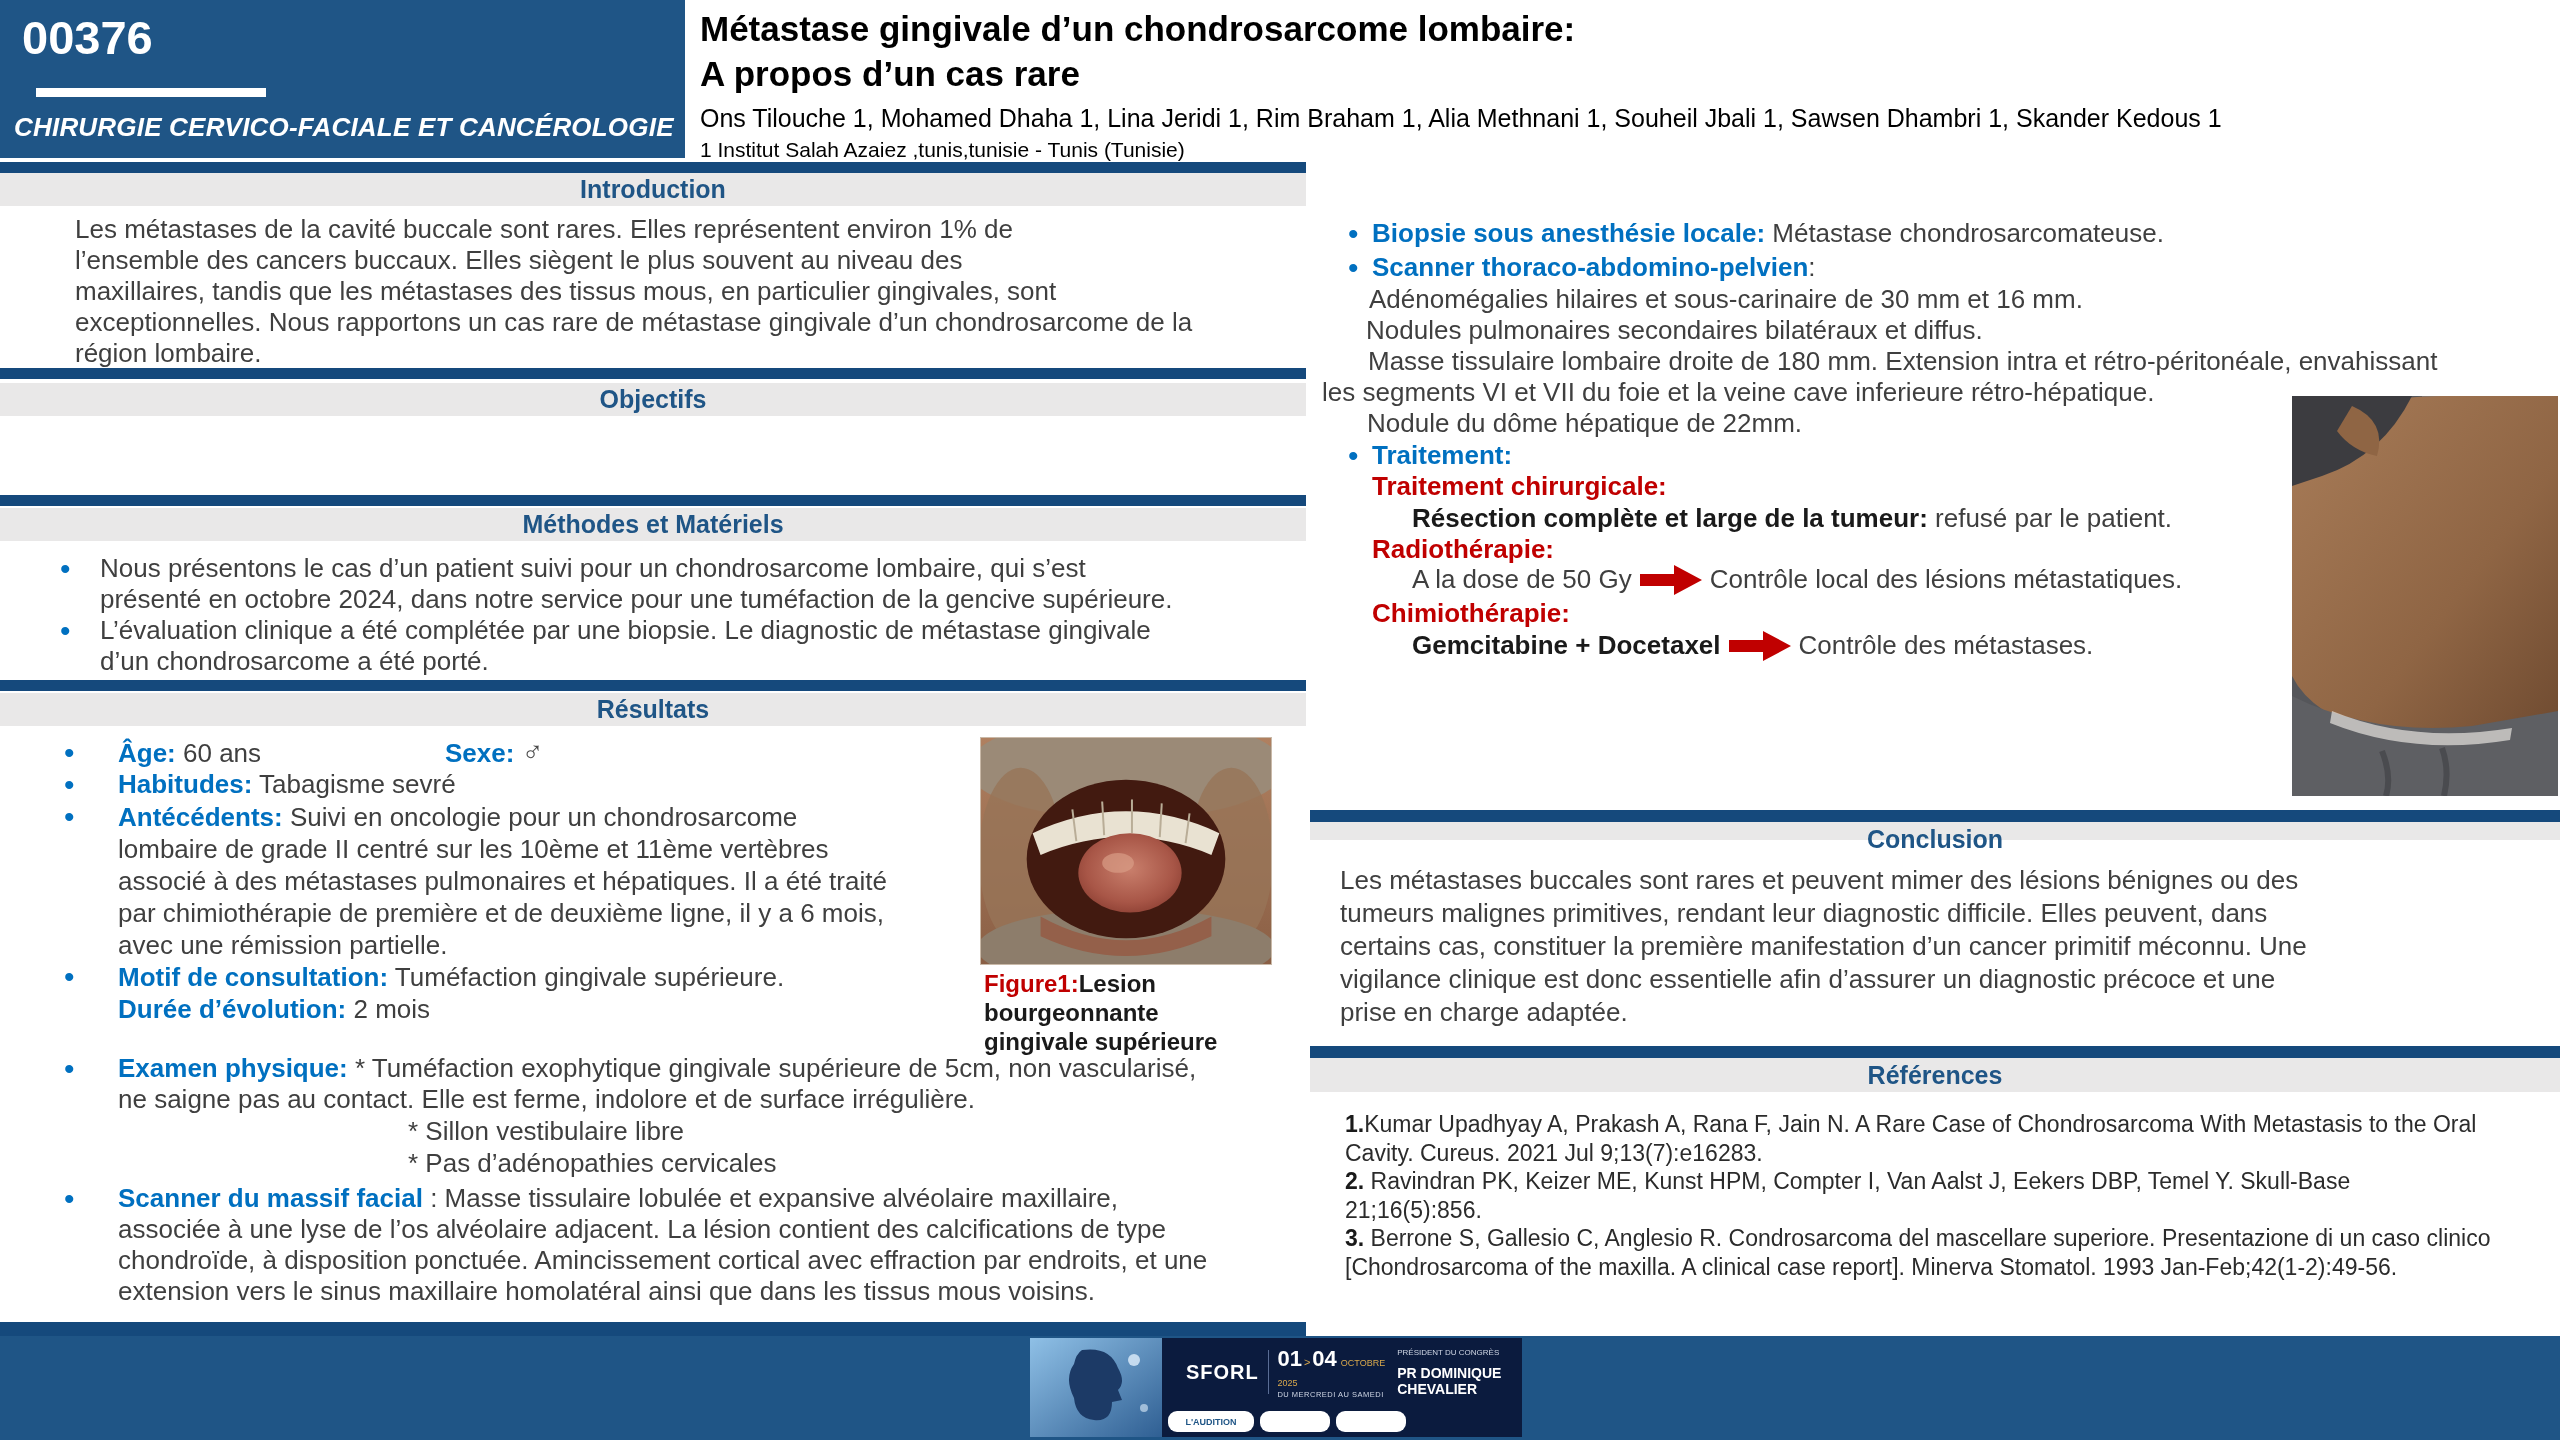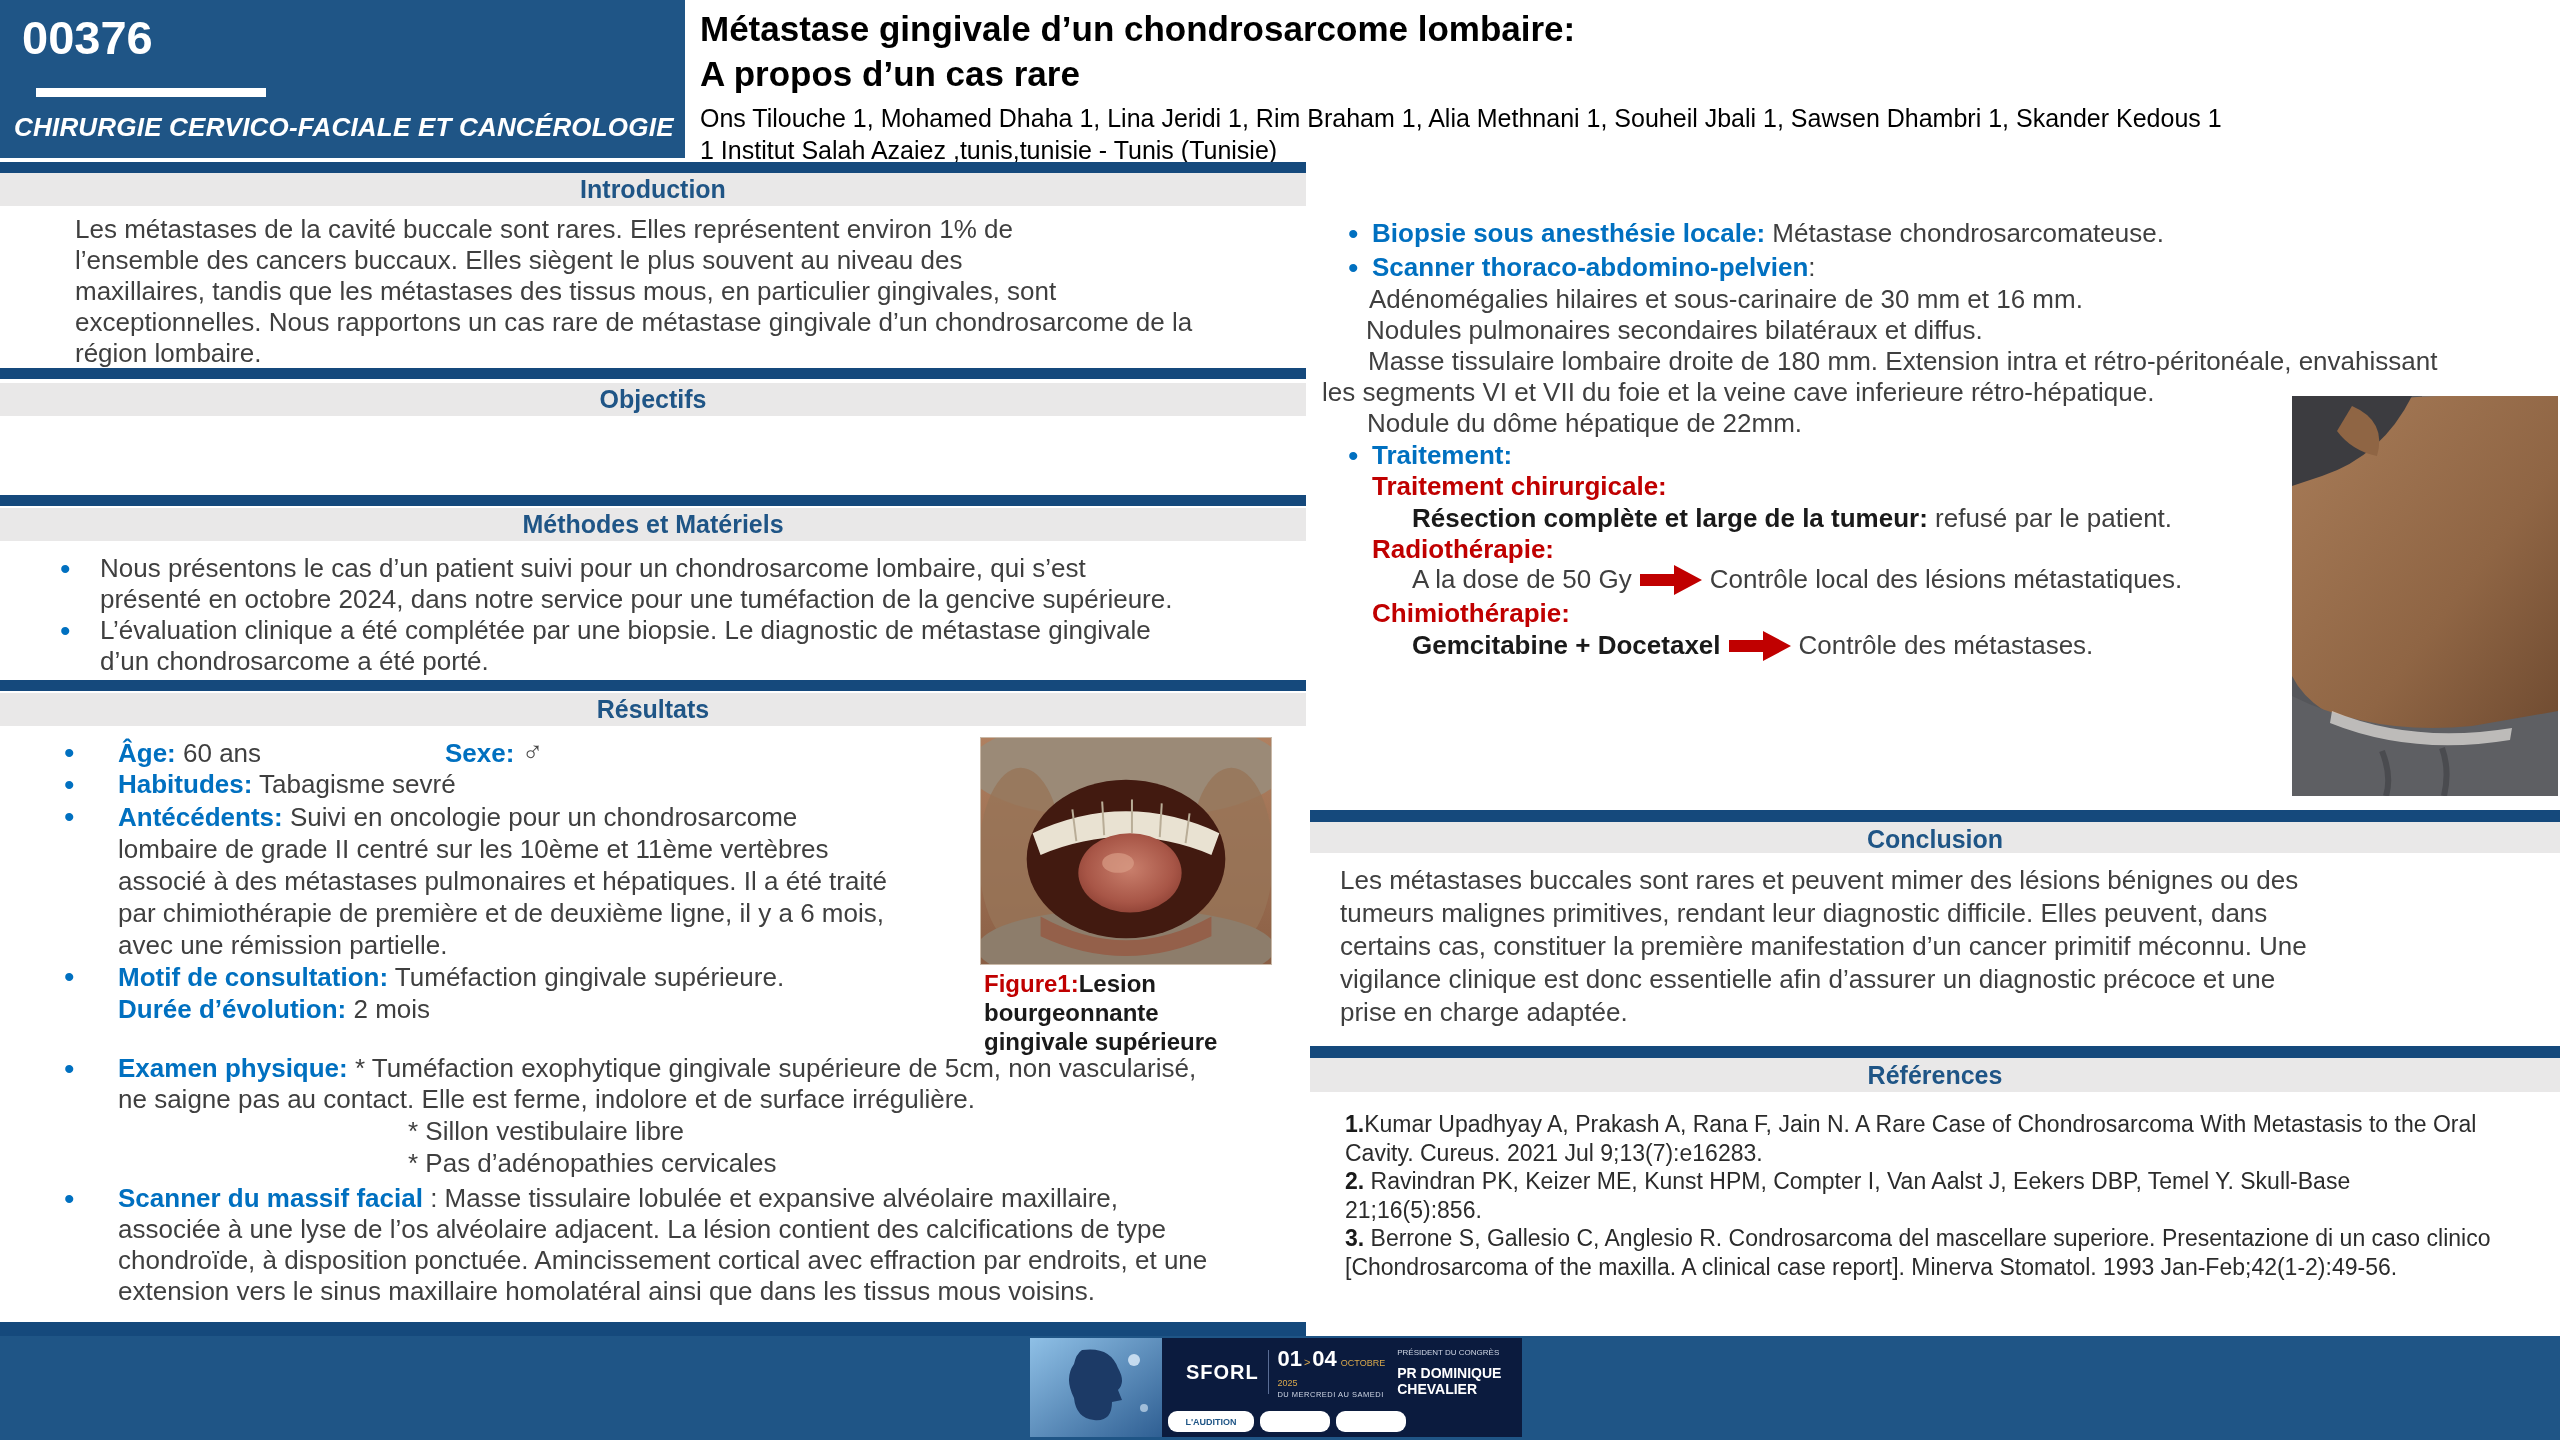--- a/index.html
+++ b/index.html
@@ -8,21 +8,21 @@
   .abs{position:absolute;}
 
   
   .id-box{position:absolute;left:0;top:0;width:685px;height:158px;background:#1F5586;color:#ffffff;}
   .poster-id{position:absolute;left:22px;top:10px;font-size:47px;font-weight:bold;}
   .id-underline{position:absolute;left:36px;top:88px;width:230px;height:9px;background:#ffffff;}
   .department{position:absolute;left:14px;top:112px;font-size:26px;font-weight:bold;letter-spacing:0.2px;font-style:italic;}
   .title-block{position:absolute;left:700px;top:6px;color:#000000;}
   .title-line{font-size:35px;font-weight:bold;line-height:45px;}
   .authors{font-size:25px;line-height:30px;margin-top:7px;}
-  .affiliation{font-size:25px;line-height:30px;margin-top:2px;}
+  .affiliation{font-size:21px;line-height:30px;margin-top:2px;}
 
   
   .bar{position:absolute;background:#15497C;}
   .band{position:absolute;background:#E9E8E8;text-align:center;font-weight:bold;color:#1F5586;
         font-size:25px;line-height:33px;height:33px;}
   .body-line{font-size:26px;line-height:31px;white-space:nowrap;}
   .blue-label{color:#0070C0;font-weight:bold;}
   .red-label{color:#C00000;font-weight:bold;}
   .bold-dark{color:#1a1a1a;font-weight:bold;}
   .bullet{position:absolute;color:#0070C0;font-size:30px;line-height:31px;}
@@ -245,21 +245,21 @@
     <div class="abs body-line red-label" style="left:62px;top:598px;">Chimiothérapie:</div>
     <div class="abs arrow-row" style="left:102px;top:630px;">
       <span class="body-line bold-dark">Gemcitabine + Docetaxel</span>
       <svg width="62" height="30" viewBox="0 0 62 30">
           <path d="M0 9 h34 v-9 l28 15 -28 15 v-9 h-34 z" fill="#C00000"></path>
         </svg>
       <span class="body-line">Contrôle des métastases.</span>
     </div>
 
     <div class="bar" style="left:0;top:810px;width:1250px;height:12px;"></div>
-    <div class="band" style="left:0;top:822px;width:1250px;height:31px;line-height:34px;">Conclusion</div>
+    <div class="band" style="left:0;top:822px;width:1250px;height:18px;line-height:34px;">Conclusion</div>
 
     <div class="concl-text">
       <div class="concl-line">Les métastases buccales sont rares et peuvent mimer des lésions bénignes ou des</div>
       <div class="concl-line">tumeurs malignes primitives, rendant leur diagnostic difficile. Elles peuvent, dans</div>
       <div class="concl-line">certains cas, constituer la première manifestation d’un cancer primitif méconnu. Une</div>
       <div class="concl-line">vigilance clinique est donc essentielle afin d’assurer un diagnostic précoce et une</div>
       <div class="concl-line">prise en charge adaptée.</div>
     </div>
 
     <div class="bar" style="left:0;top:1046px;width:1250px;height:12px;"></div>

